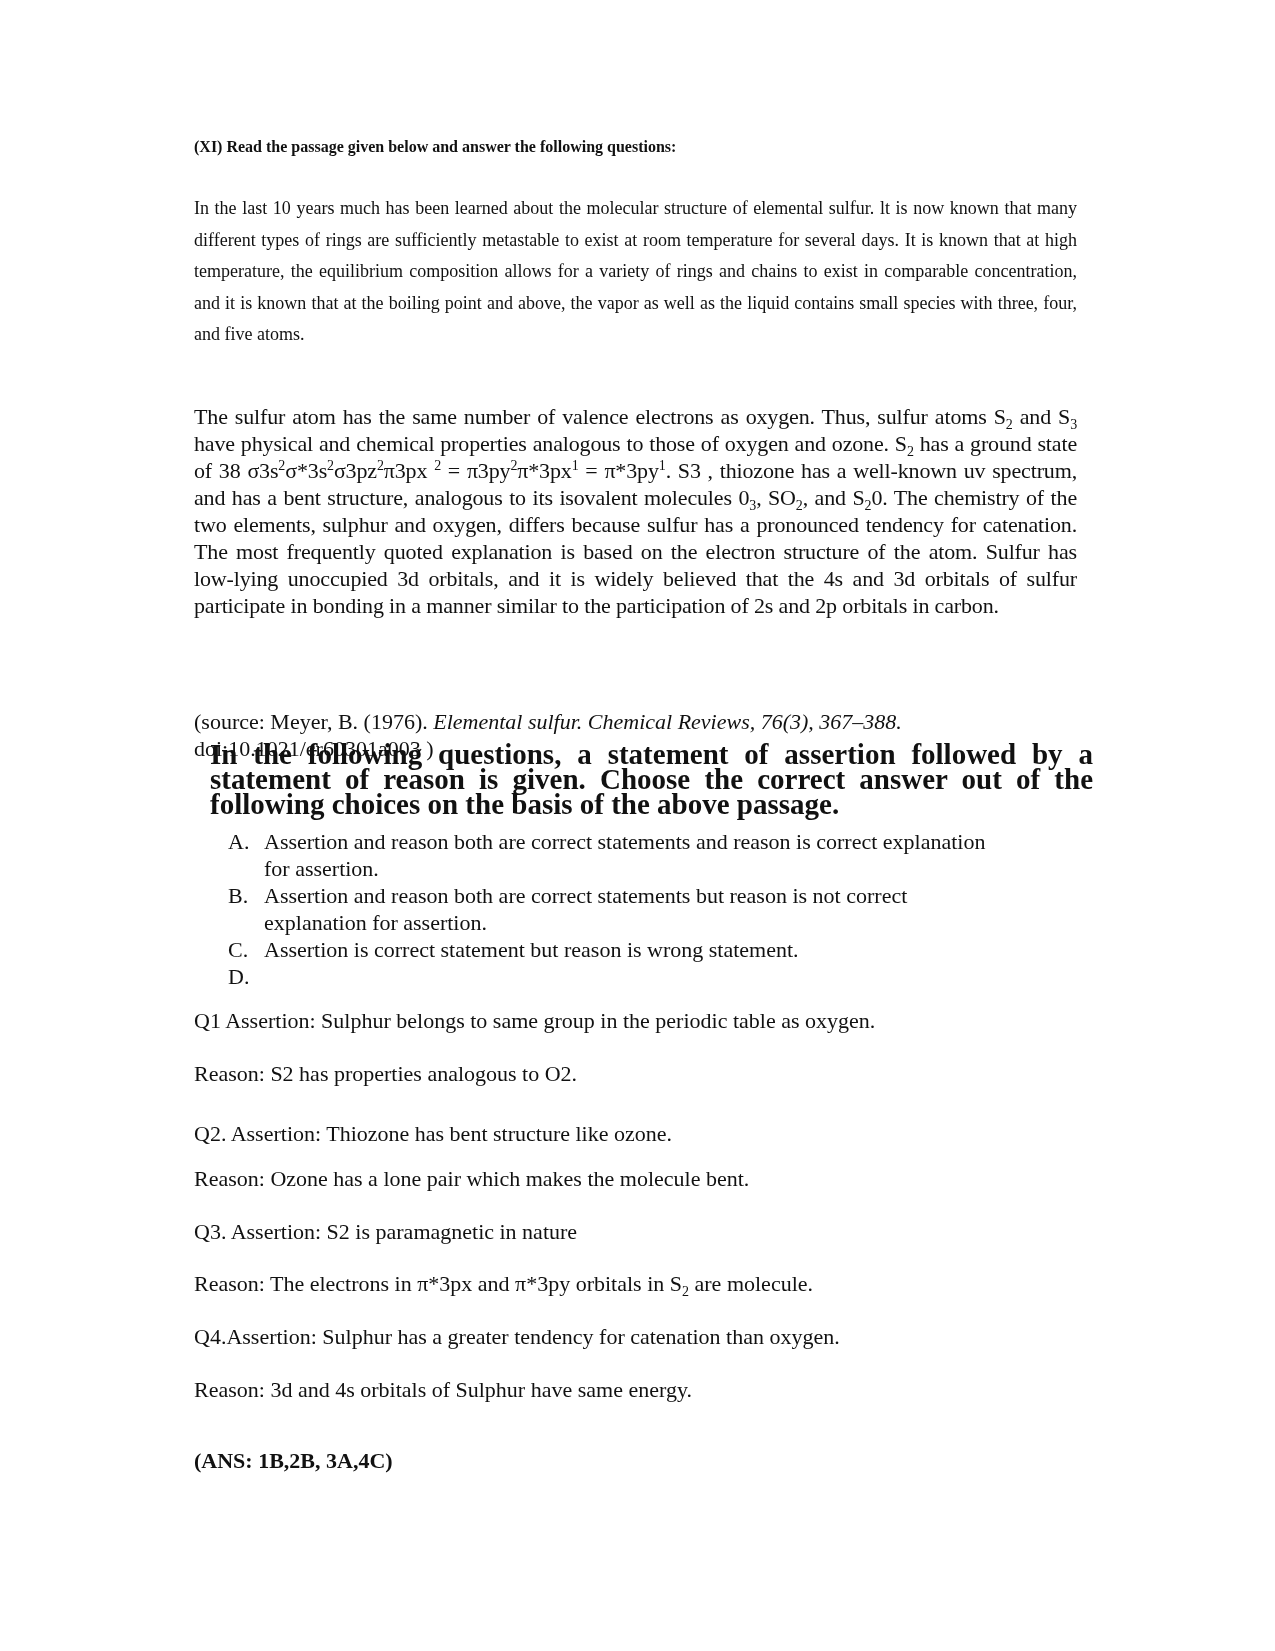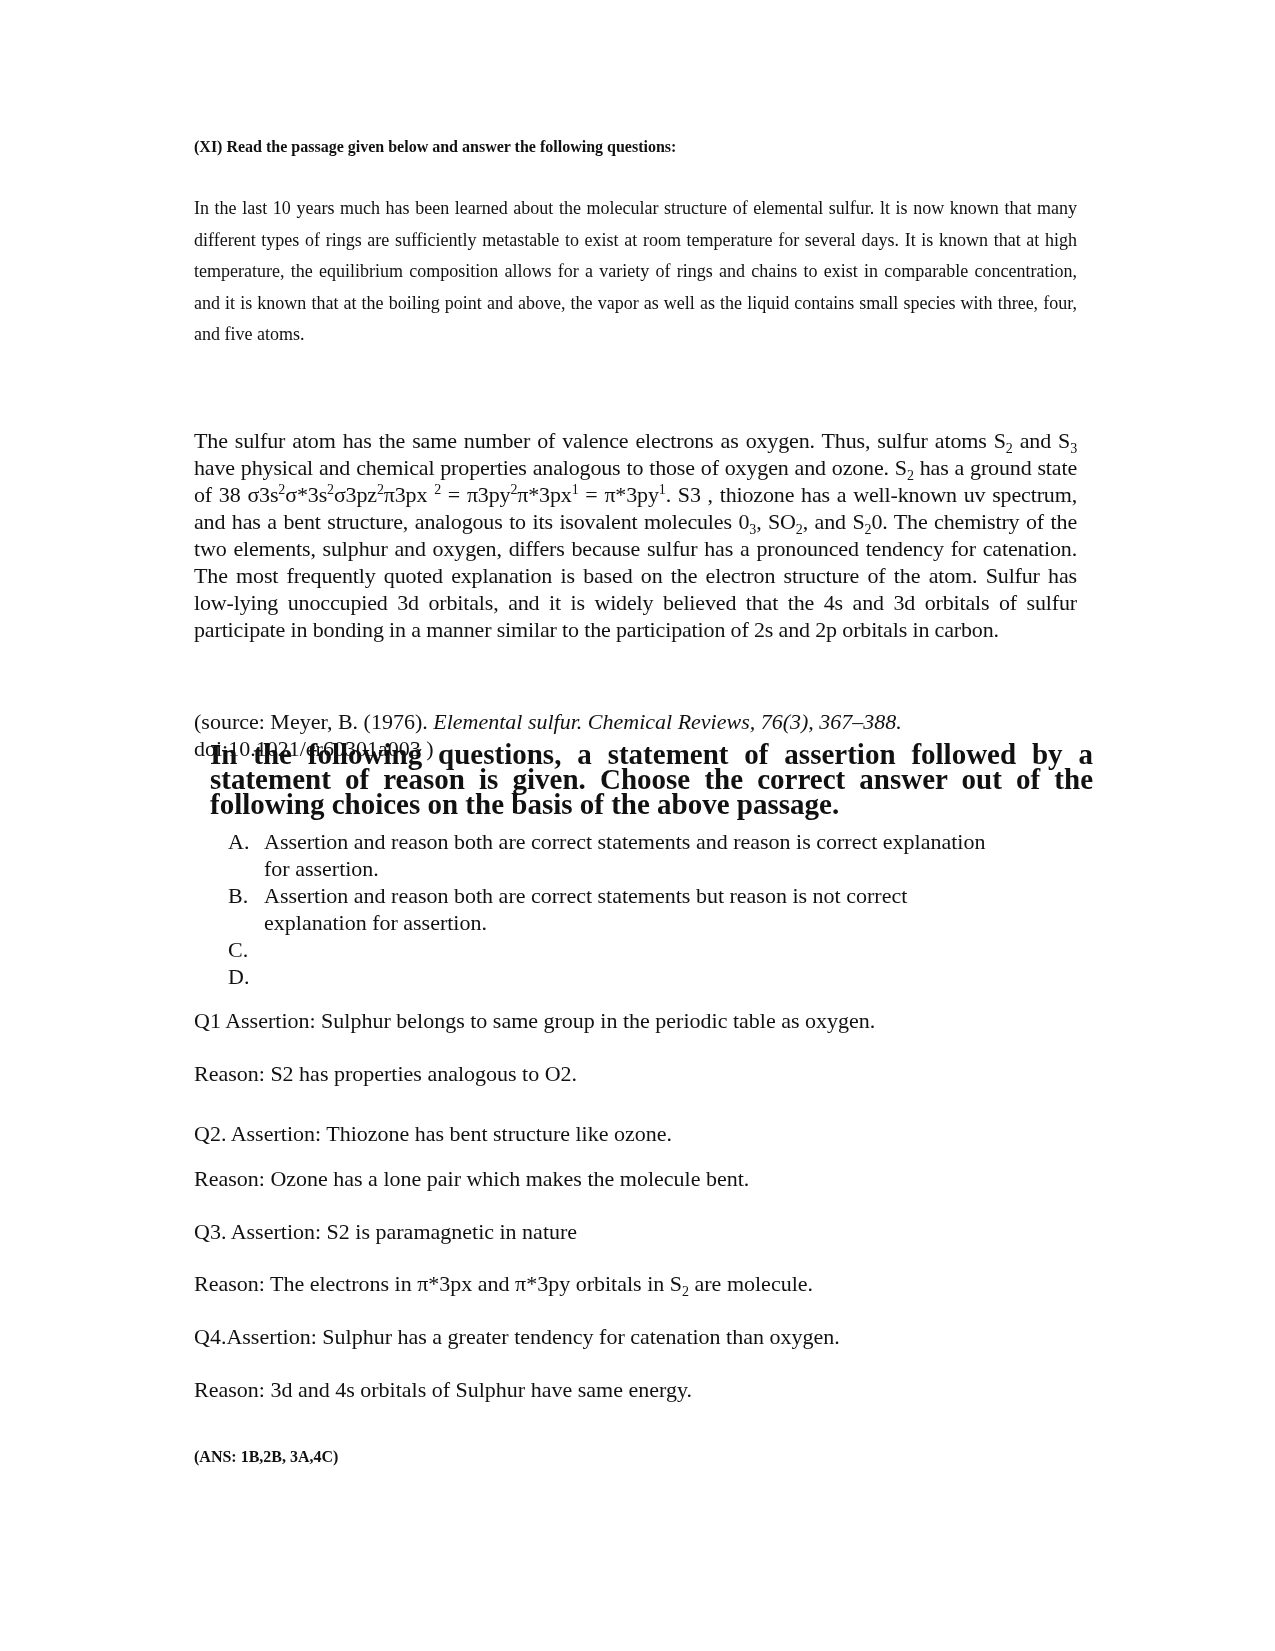--- a/index.html
+++ b/index.html
@@ -1,27 +1,27 @@
 <!DOCTYPE html>
 <html><head>
 <meta charset="utf-8">
 <style>
   html, body { margin: 0; padding: 0; background: #ffffff; }
   body { width: 1275px; height: 1651px; position: relative; font-family: "Liberation Serif", serif; color: #111; }
   .page { position: absolute; left: 194px; top: 0; width: 883px; }
   .heading { position: absolute; top: 138px; left: 0; font-weight: bold; font-size: 16px; white-space: nowrap; }
   .para1 { position: absolute; top: 193px; left: 0; width: 883px; font-size: 18px; line-height: 31.5px; text-align: justify; }
-  .para2 { position: absolute; top: 403px; left: 0; width: 883px; font-size: 22px; line-height: 27px; text-align: justify; letter-spacing: -0.15px; margin-top: 24px; }
+  .para2 { position: absolute; top: 403px; left: 0; width: 883px; font-size: 22px; line-height: 27px; text-align: justify; letter-spacing: -0.15px; }
   .source { position: absolute; top: 668px; left: 0; width: 883px; font-size: 22px; line-height: 27px; margin-top: 40px; }
   .instr { position: absolute; top: 742px; left: 0; width: 883px; font-size: 29px; line-height: 25px; font-weight: bold; text-align: justify; margin-left: 16px; }
   .choices { position: absolute; top: 828px; left: 34px; width: 760px; font-size: 22px; line-height: 27px; }
   .choice { display: flex; }
   .choice .lbl { width: 36px; flex: none; }
   .q { position: absolute; left: 0; font-size: 22px; white-space: nowrap; }
-  .ans { position: absolute; left: 0; top: 1448px; font-size: 16px; font-weight: bold; }
+  .ans { position: absolute; left: 0; top: 1448px; font-size: 22px; font-weight: bold; }
   sub, sup { font-size: 14px; line-height: 0; }
   i { font-style: italic; }
 </style>
 </head>
 <body>
 
 <div class="page">
   <div class="heading">(XI) Read the passage given below and answer the following questions:</div>
 
   <div class="para1">In the last 10 years much has been learned about the molecular structure of elemental sulfur. lt is now known that many different types of rings are sufficiently metastable to exist at room temperature for several days. It is known that at high temperature, the equilibrium composition allows for a variety of rings and chains to exist in comparable concentration, and it is known that at the boiling point and above, the vapor as well as the liquid contains small species with three, four, and five atoms.</div>
@@ -36,20 +36,21 @@
     <div class="choice">
         <span class="lbl">A.</span>
         <span>Assertion and reason both are correct statements and reason is correct explanation for assertion.</span>
       </div>
     <div class="choice">
         <span class="lbl">B.</span>
         <span>Assertion and reason both are correct statements but reason is not correct explanation for assertion.</span>
       </div>
     <div class="choice">
         <span class="lbl">C.</span>
+        <span>Assertion is correct statement but reason is wrong statement.</span>
       </div>
     <div class="choice">
         <span class="lbl">D.</span>
       </div>
   </div>
 
   <div class="q" style="top:1008px">Q1 Assertion: Sulphur belongs to  same group in the periodic table as oxygen.</div>
   <div class="q" style="top:1061px">Reason: S2 has properties analogous to O2.</div>
   <div class="q" style="top:1121px">Q2. Assertion: Thiozone has bent structure like ozone.</div>
   <div class="q" style="top:1166px">Reason: Ozone has a lone pair which makes the molecule bent.</div>

